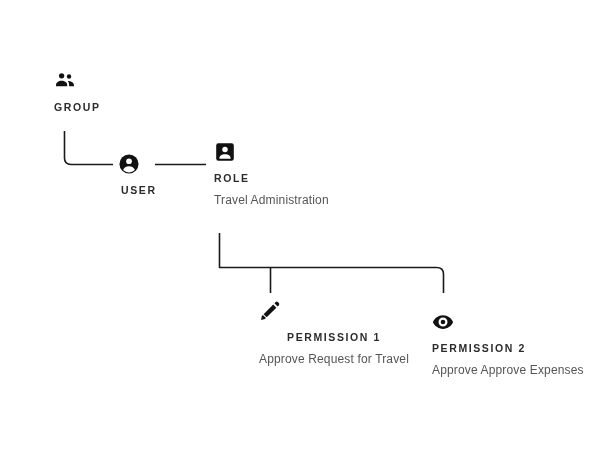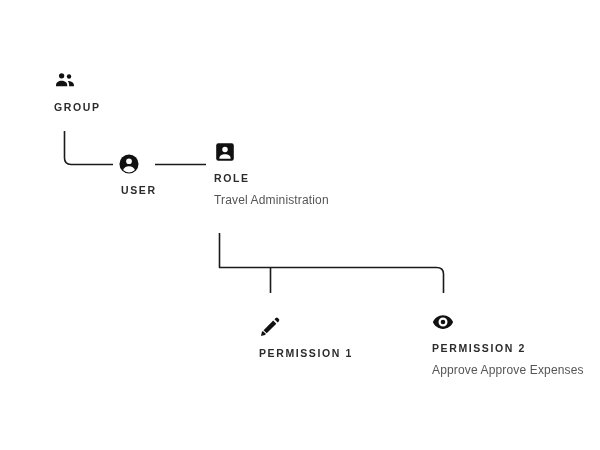--- a/index.html
+++ b/index.html
@@ -56,21 +56,21 @@
     font-size: 12px;
     font-weight: 400;
     letter-spacing: 0.15px;
     color: #555555;
     white-space: nowrap;
   }
   
   #node-group { left: 54px; top: 70px; }
   #node-user  { left: 118px; top: 153px; }
   #node-role  { left: 214px; top: 141px; }
-  #node-perm1 { left: 259px; top: 316px; text-align: center; }
+  #node-perm1 { left: 259px; top: 300px; text-align: center; }
   #node-perm2 { left: 432px; top: 311px; }
 
   #node-user .node-title { margin-left: 3px; }
 </style>
 </head>
 <body>
 
 <div id="canvas">
 
   <svg id="connectors" viewBox="0 0 600 450" width="600" height="450" xmlns="http://www.w3.org/2000/svg">
@@ -122,20 +122,21 @@
 
   <div class="node" id="node-perm1">
     <span class="node-icon">
       <svg viewBox="0 0 24 24" aria-hidden="true">
         <path d="M3.1 17.4l-.9 4.3 4.3-.9 1.1-1.1-3.4-3.4z"></path>
         <path d="M5.0 15.5l3.4 3.4L18.9 8.4 15.5 5.0z"></path>
         <path d="M16.9 3.6l3.4 3.4 1.3-1.3a1.7 1.7 0 0 0 0-2.4l-1-1a1.7 1.7 0 0 0-2.4 0z"></path>
       </svg>
     </span>
     <div class="node-title">PERMISSION 1</div>
+    <div class="node-sub">Approve Request for Travel</div>
   </div>
 
   <div class="node" id="node-perm2">
     <span class="node-icon">
       <svg viewBox="0 0 24 24" aria-hidden="true">
         <path d="M12 4.6C6.9 4.6 2.6 7.8 1 12.1c1.6 4.3 5.9 7.4 11 7.4s9.4-3.1 11-7.4C21.4 7.8 17.1 4.6 12 4.6zm0 12.3a4.9 4.9 0 1 1 0-9.8 4.9 4.9 0 0 1 0 9.8z"></path>
         <circle cx="12" cy="12" r="2.5"></circle>
       </svg>
     </span>
     <div class="node-title">PERMISSION 2</div>

